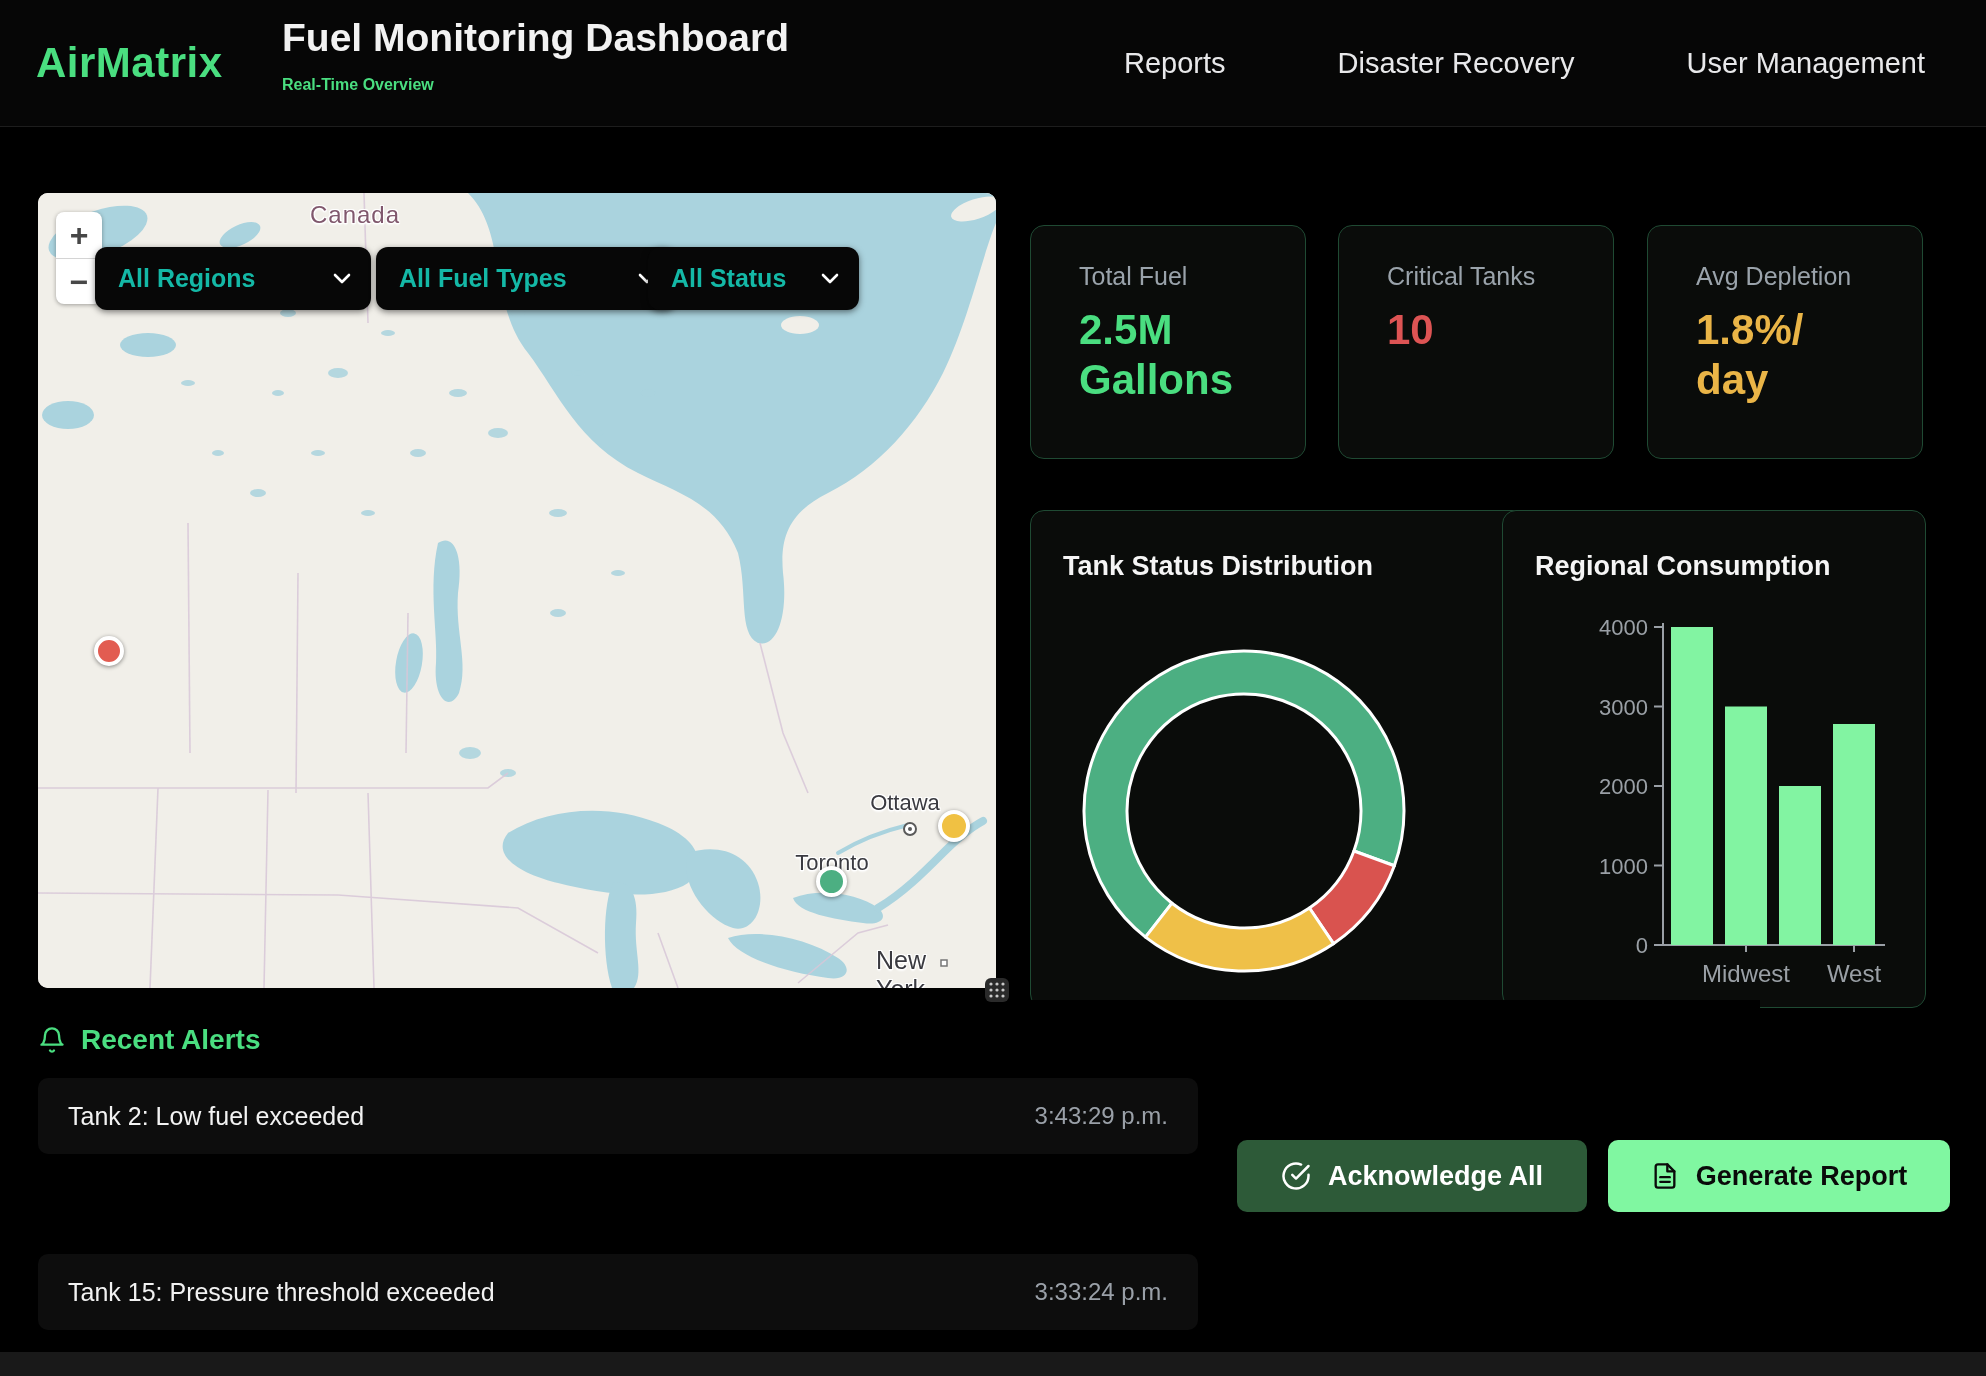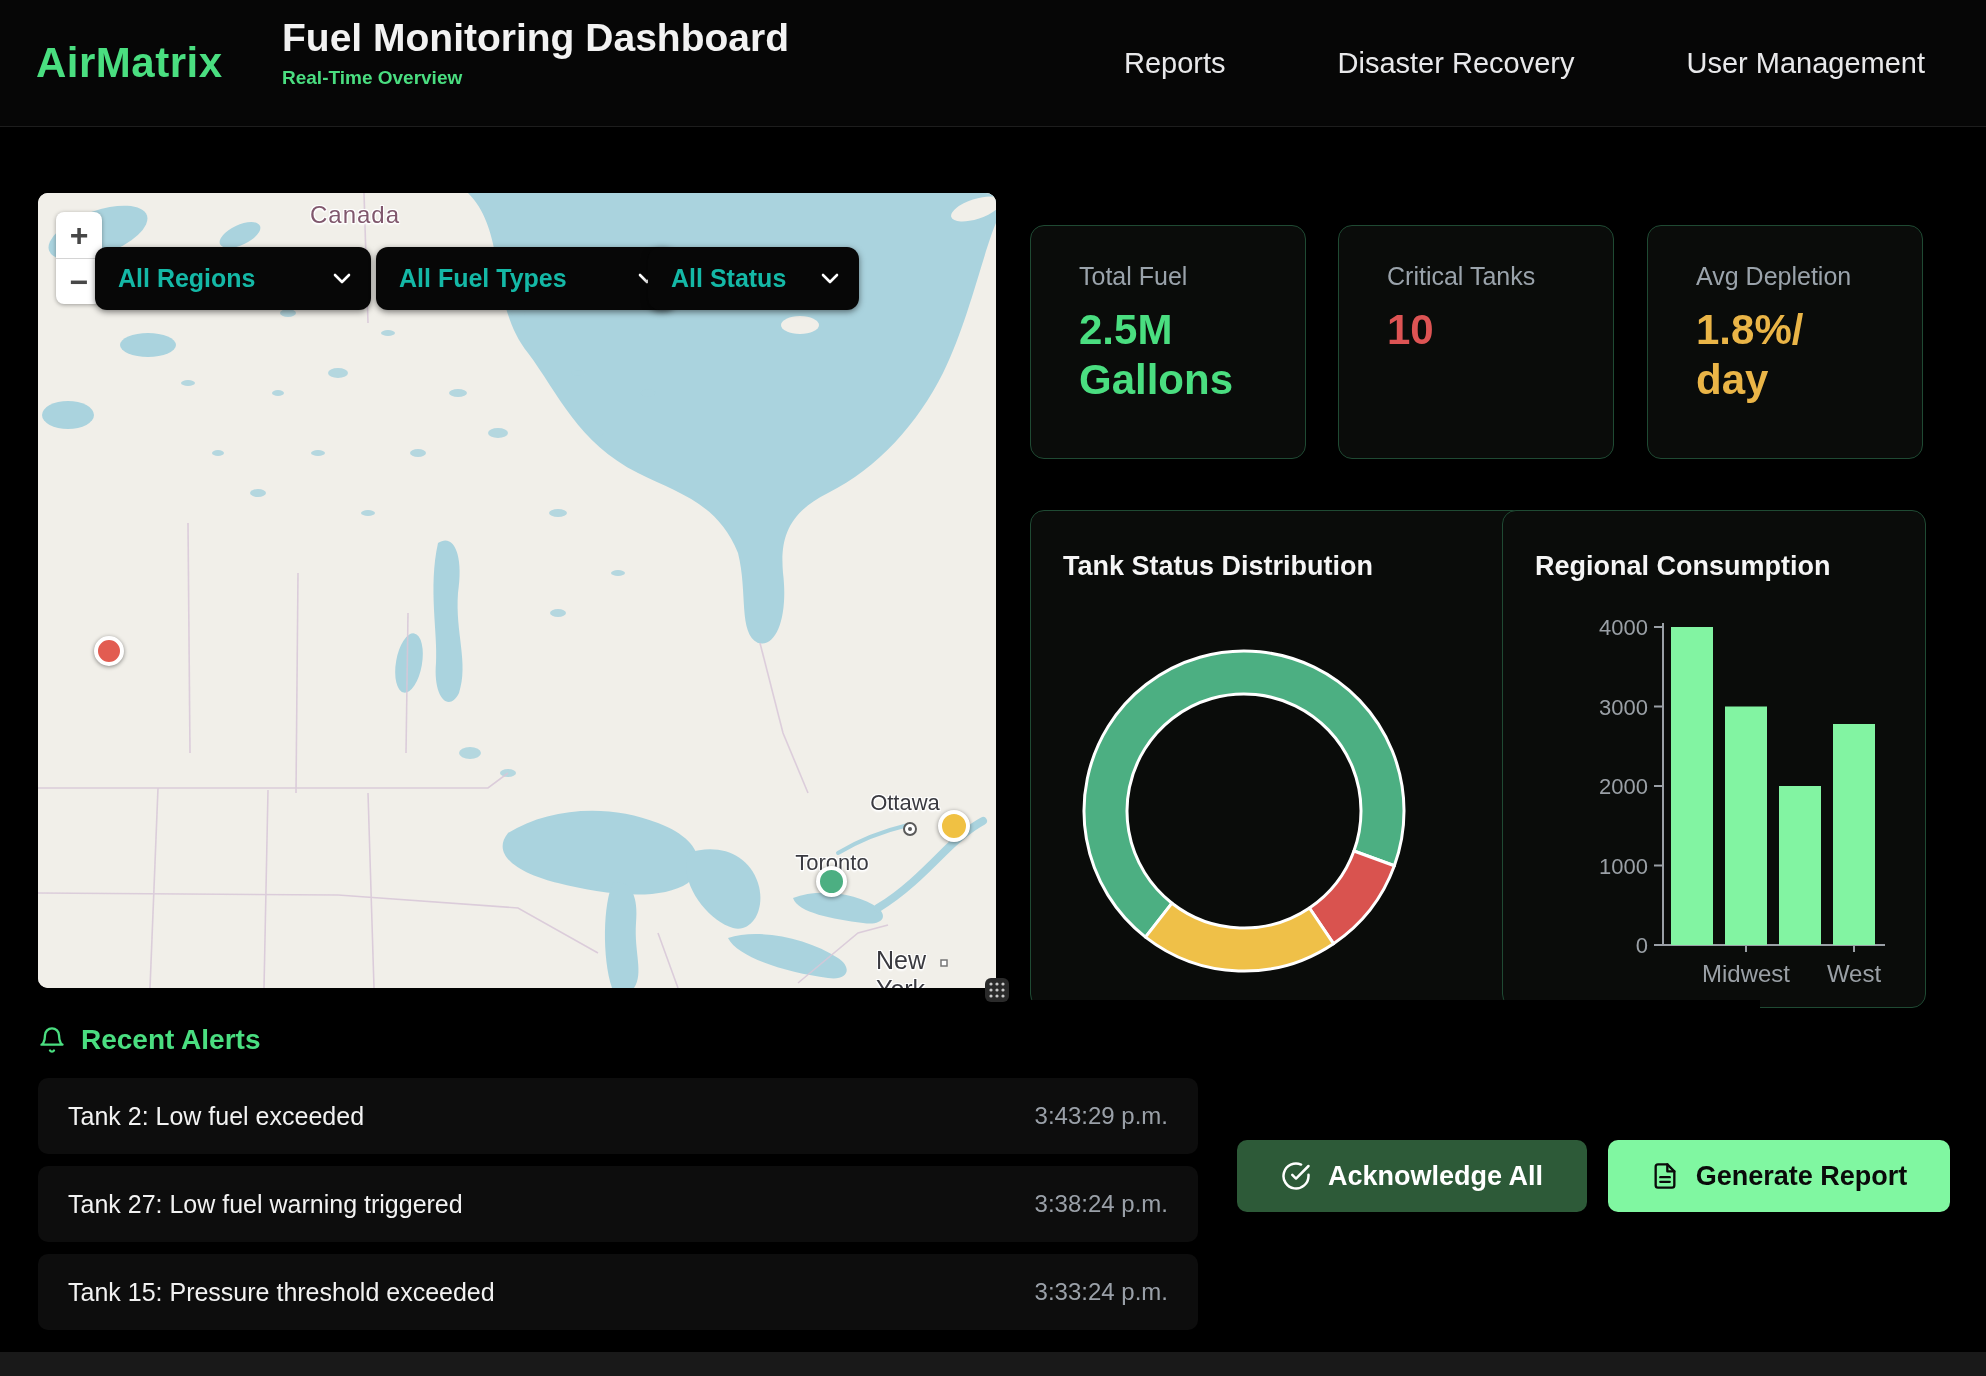--- a/index.html
+++ b/index.html
@@ -7,21 +7,21 @@
     width:1986px;height:1376px;position:relative;background:#000;
     font-family:"Liberation Sans","DejaVu Sans",sans-serif;overflow:hidden;color:#eee;
   }
   svg text{font-family:"Liberation Sans","DejaVu Sans",sans-serif}
 
   
   .header{position:absolute;left:0;top:0;width:1986px;height:126px;background:#060606;border-bottom:1px solid #1d1d1d}
   .brand{position:absolute;left:36px;top:50%;transform:translateY(-50%);font-size:42px;font-weight:800;letter-spacing:.5px}
   .title-block{position:absolute;left:282px;top:16px}
   .title{font-size:39px;font-weight:700;color:#f2f2f2}
-  .subtitle{font-size:19px;font-weight:600;margin-top:7px}
+  .subtitle{font-size:16px;font-weight:600;margin-top:16px}
   .nav{position:absolute;right:61px;top:0;height:100%;display:flex;align-items:center;gap:112px}
   .nav-item{font-size:29px;color:#e8e8ea;background:none;border:none;font-family:inherit;cursor:pointer;padding:0}
 
   
   .map{position:absolute;left:38px;top:193px;width:958px;height:795px;border-radius:10px;overflow:hidden;background:#f1efe9}
   .map svg.base{position:absolute;left:0;top:0}
   .map-label{position:absolute;transform:translate(-50%,-50%);font-weight:500;
     text-shadow:-1px -1px 0 #fff,1px -1px 0 #fff,-1px 1px 0 #fff,1px 1px 0 #fff,0 2px 2px #fff}
   .country-label{font-size:24px;color:#80586d;letter-spacing:1px}
   .city-label{font-size:22px;color:#3a3a40}
@@ -289,24 +289,20 @@
       <path d="M6 8a6 6 0 0 1 12 0c0 7 3 8 3 8H3s3-1 3-8"></path>
       <path d="M10.3 21a1.94 1.94 0 0 0 3.4 0"></path>
     </svg>
     <span style="color: rgb(74, 222, 128);">Recent Alerts</span>
   </div>
 
   <div class="alert-row row-0">
     <div class="alert-msg">Tank 2: Low fuel exceeded</div>
     <div class="alert-time">3:43:29 p.m.</div>
   </div>
-  <div class="alert-row row-1">
-    <div class="alert-msg">Tank 27: Low fuel warning triggered</div>
-    <div class="alert-time">3:38:24 p.m.</div>
-  </div>
   <div class="alert-row row-2">
     <div class="alert-msg">Tank 15: Pressure threshold exceeded</div>
     <div class="alert-time">3:33:24 p.m.</div>
   </div>
 
   <button class="btn btn-ack" style="background: rgb(45, 90, 56);">
     <svg width="30" height="30" viewBox="0 0 24 24" fill="none" stroke="#fff" stroke-width="2" stroke-linecap="round" stroke-linejoin="round">
       <path d="M22 11.08V12a10 10 0 1 1-5.93-9.14"></path>
       <polyline points="22 4 12 14.01 9 11.01"></polyline>
     </svg>

